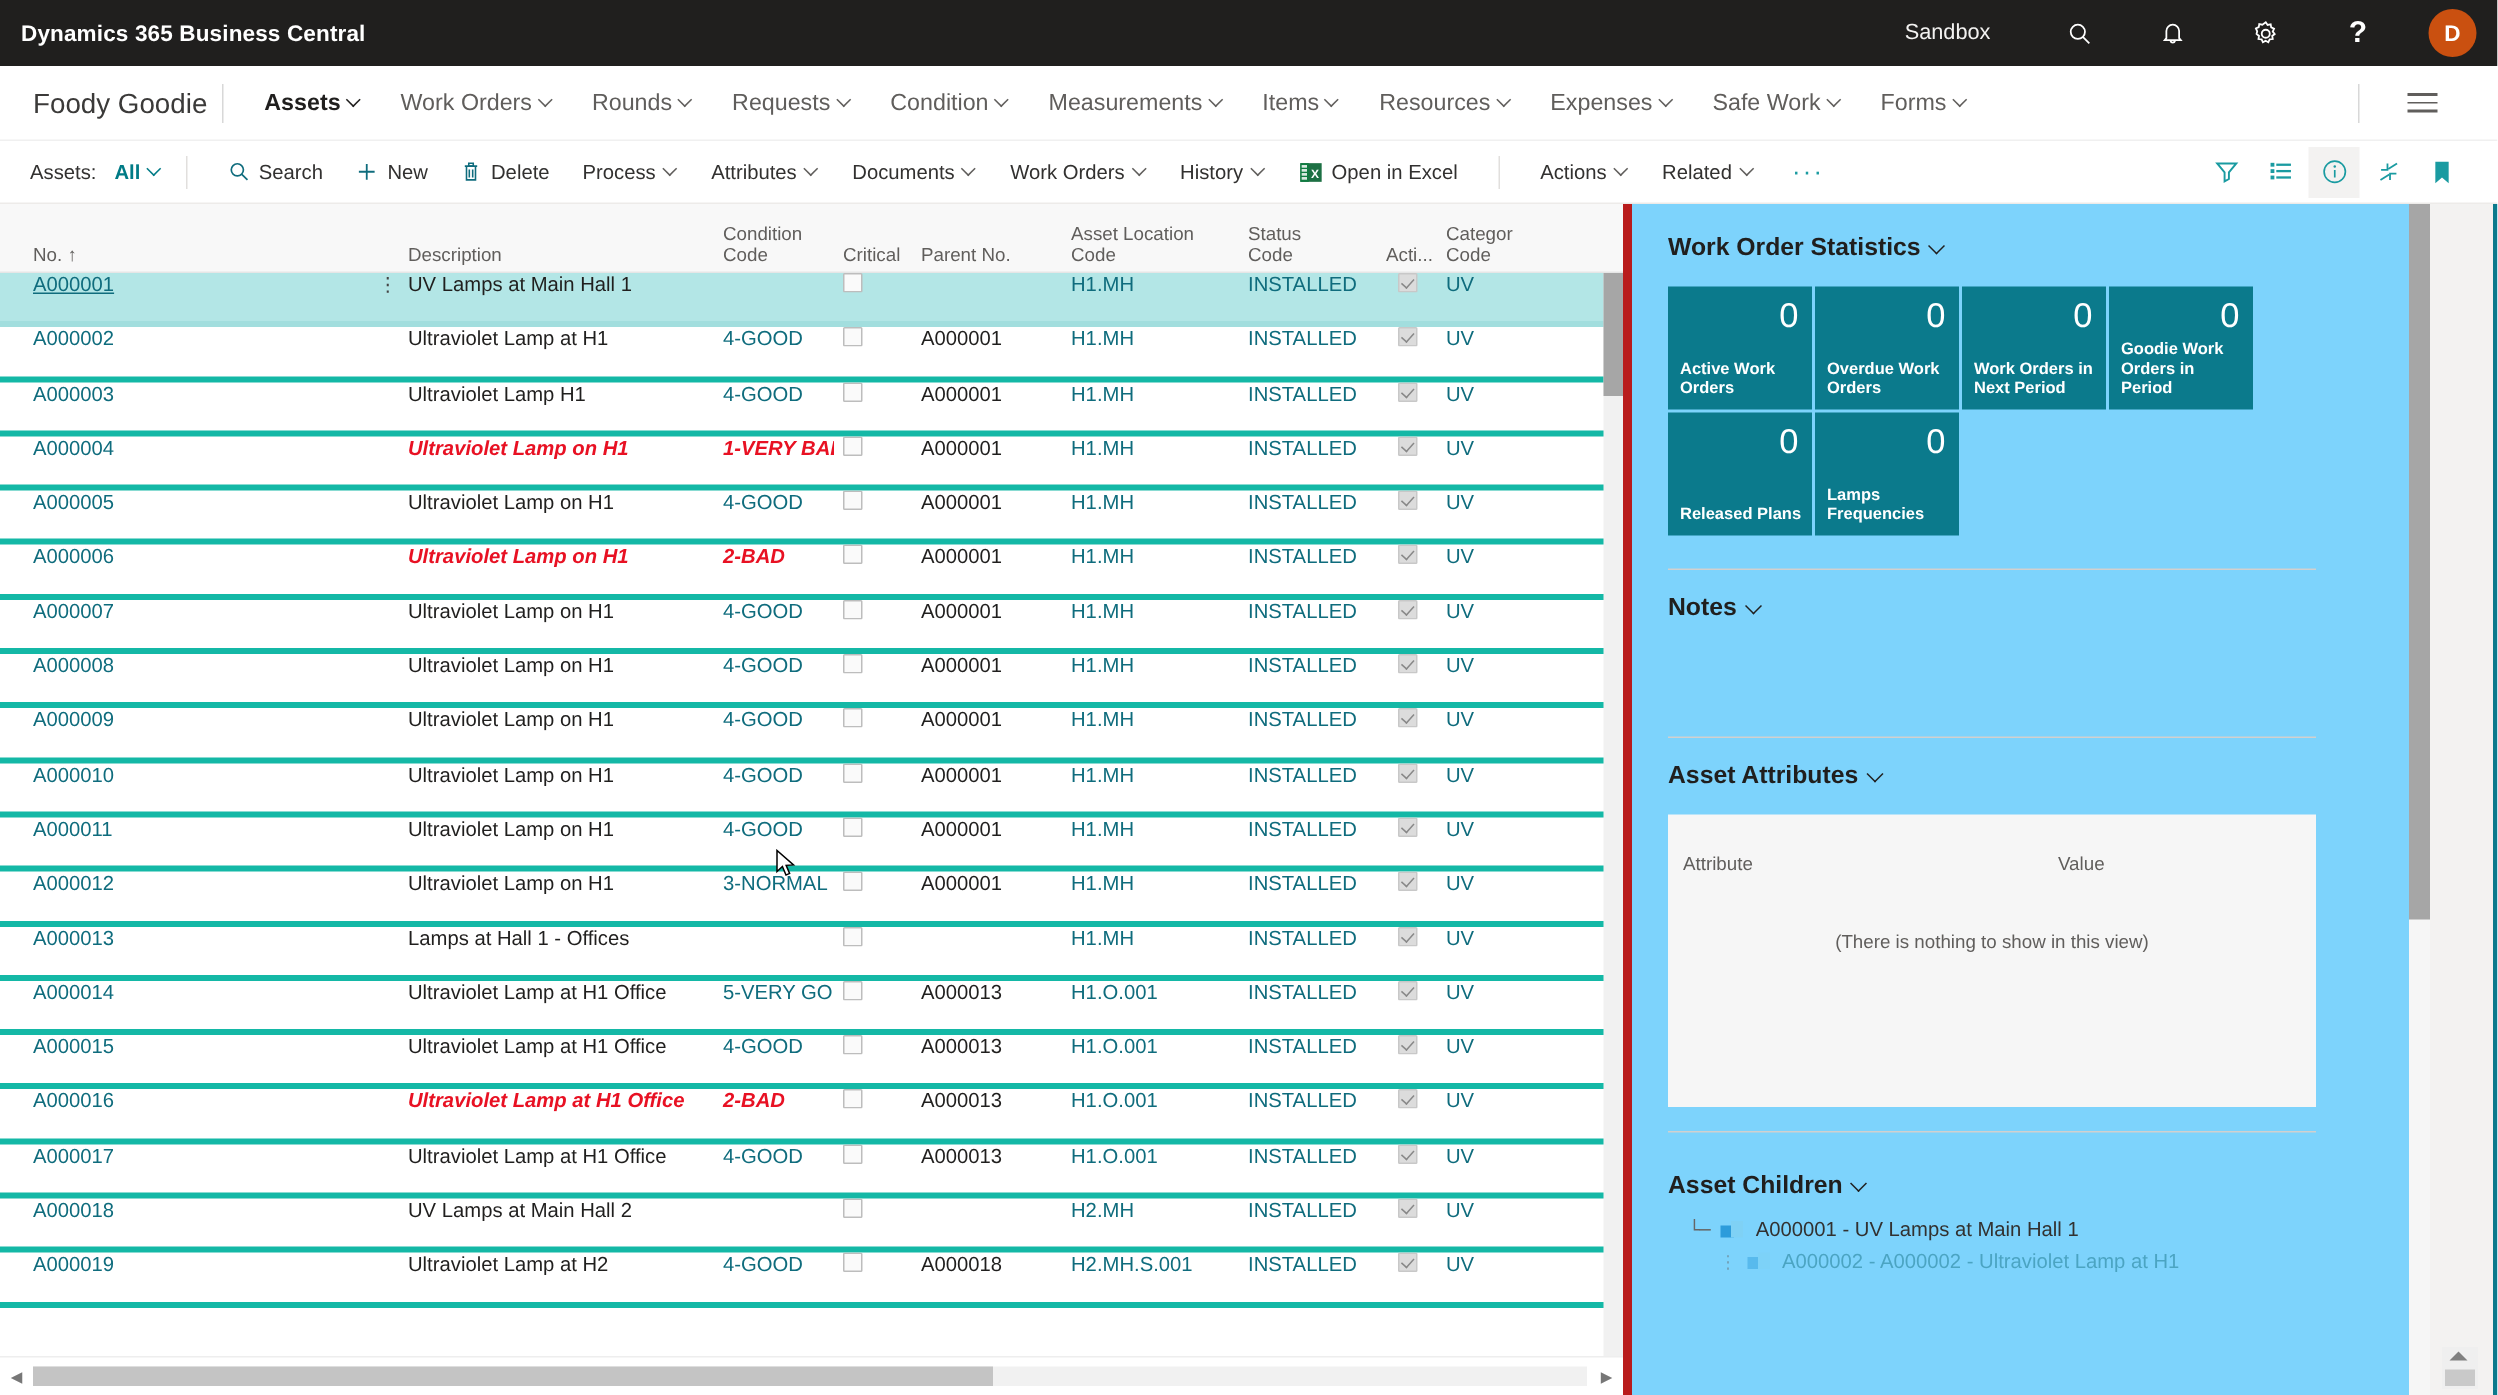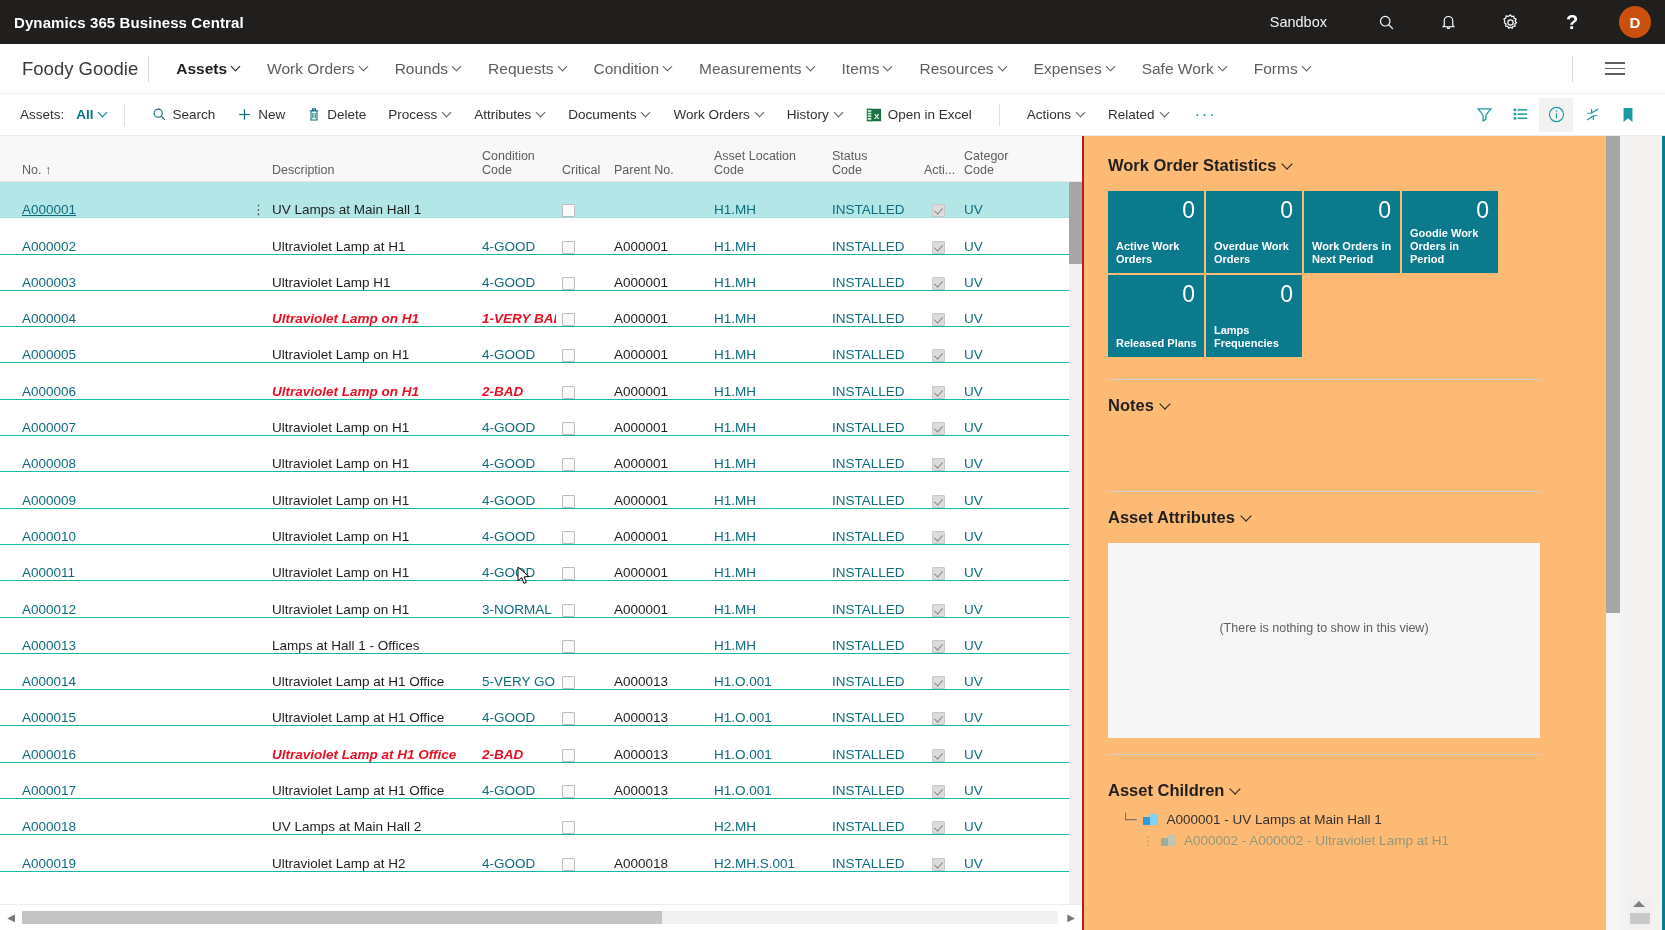--- a/index.html
+++ b/index.html
@@ -118,22 +118,22 @@
     position:relative;
   }
   .hcell {
     font-size: 12.5px; color: #605e5c; padding: 0 6px;
     line-height: 1.12; white-space: pre-line;
   }
   .list-body {
     flex: 1; overflow: hidden; position: relative;
   }
   .row {
-    height: 36.3px; display:flex; align-items:flex-end;
-    border-bottom: 1px solid #14b8a6; font-size: 13.5px;
+    height: 36.3px; display:flex; align-items:flex-start;
+    border-bottom: 4px solid #14b8a6; font-size: 13.5px;
   }
   .row.selected { background:#b3e6e6; border-bottom-color:#a2dede;}
   .cell { padding: 0 6px; overflow:hidden; white-space:nowrap; }
   .c-no   { width: 246px; color:#0f6c7d; padding-left:22px; }
   .row.selected .c-no { text-decoration: underline; }
   .c-kebab{ width: 20px; color:#444; font-size:13px; letter-spacing:0; text-align:center;}
   .c-desc { width: 210px; color:#201f1e; }
   .c-cond { width: 80px; color:#0f6c7d; }
   .c-crit { width: 52px; display:flex; justify-content:flex-start;}
   .c-par  { width: 100px; color:#201f1e;}
@@ -170,22 +170,22 @@
   .hscroll .arrow { width:22px; text-align:center; color:#777; font-size:10px; }
   .hscroll .track {
     flex:1; height:13px; background:#f1f1f1; position:relative; margin-right:2px;
   }
   .hscroll .hthumb {
     position:absolute; left:0; top:0; height:13px; width:640px; background:#c4c4c4;
   }
 
   
   .factbox {
-    flex:1; background:#fdba74; position:relative;
-    border-left: 2px solid #b91c1c;
+    flex:1; background:#7dd3fc; position:relative;
+    border-left: 6px solid #b91c1c;
     overflow:hidden;
   }
   .fb-inner { padding: 20px 28px 0 24px; width: 472px; }
   .fb-title {
     font-size: 16.5px; font-weight: bold; color:#201f1e;
     display:flex; align-items:center; gap:7px; margin-bottom: 16px;
     cursor:pointer;
   }
   .fb-title .chev::after { border-width: 1.6px; width:7px; height:7px;}
   .tiles { display:flex; flex-wrap:wrap; gap:2px; width: 392px; }
@@ -861,20 +861,24 @@
       </div>
 
       <div class="fb-hr"></div>
 
       <div class="fb-section">
         <div class="fb-title">
           <span>Asset Attributes</span>
           <span class="chev"></span>
         </div>
         <div class="attr-table">
+          <div class="attr-head">
+            <div class="a1">Attribute</div>
+            <div>Value</div>
+          </div>
           <div class="attr-empty">(There is nothing to show in this view)</div>
         </div>
       </div>
 
       <div class="fb-hr" style="margin-top:16px;"></div>
 
       <div class="fb-section children-title" style="padding-top:10px;">
         <div class="fb-title" style="margin-bottom:6px;">
           <span>Asset Children</span>
           <span class="chev"></span>

